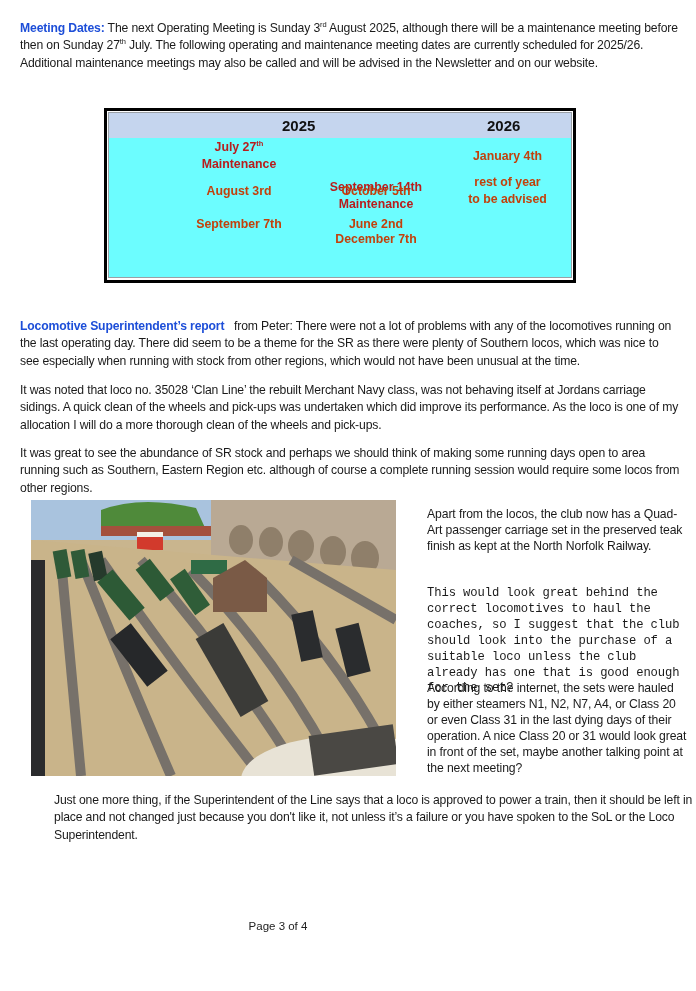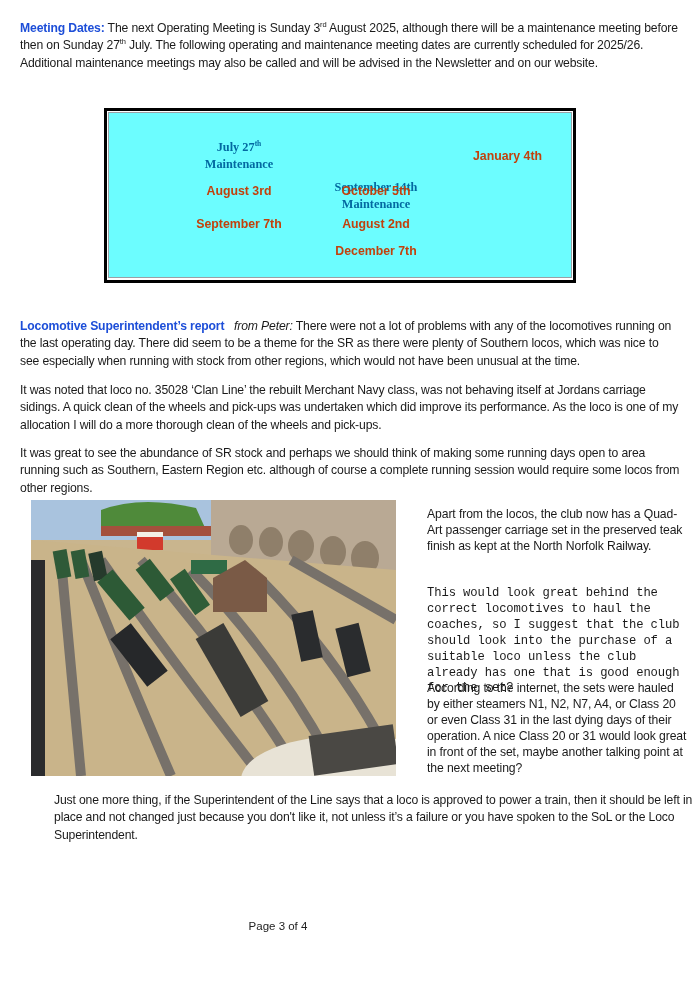--- a/index.html
+++ b/index.html
@@ -1,33 +1,33 @@
 <!DOCTYPE html>
 <html><head>
   <meta charset="utf-8">
   <style>
     html, body { margin: 0; padding: 0; background: #ffffff; }
     body { width: 696px; height: 991px; position: relative; overflow: hidden;
       font-family: "Liberation Sans", sans-serif; color: #1a1a1a; }
     .para { position: absolute; left: 20px; width: 660px; font-size: 12.2px; line-height: 17.4px; margin: 0; letter-spacing: -0.15px; }
     .heading { color: #1d4ed8; font-weight: bold; }
-    .from { font-style: italic; }
+    .from { }
     sup { font-size: 7.5px; line-height: 0; vertical-align: super; }
 
     
     .dates-box { position: absolute; left: 104px; top: 108px; width: 472px; height: 175px;
       border: 3px solid #000; box-sizing: border-box; background: #fff; }
     .dates-inner { position: absolute; left: 1px; top: 1px; right: 1px; bottom: 2px;
       border: 1px solid #9aa0a6; background: #6cfdff; }
     .dates-header { position: absolute; left: 0; top: 0; right: 0; height: 25px; background: #c5d5ee; }
     .yr { position: absolute; top: 4px; font-weight: bold; font-size: 15px; color: #111; }
     .yr-2025 { left: 173px; }
     .yr-2026 { left: 378px; }
     .cell { position: absolute; text-align: center; font-size: 12.3px; line-height: 17px; color: #c2410c; font-weight: bold; }
-    .cell.maint { color: #0369a1; font-weight: bold; font-family: Liberation Serif, serif; }
+    .cell.maint { color: #b91c1c; font-weight: bold; }
     .c1 { left: 62px; width: 136px; }
     .c2 { left: 198px; width: 138px; }
     .c3 { left: 336px; width: 125px; }
 
     
     .photo { position: absolute; left: 31px; top: 500px; width: 365px; height: 276px; overflow: hidden; background: #c9b58e; }
     .photo svg { display: block; }
 
     .side { position: absolute; left: 420px; width: 262px; font-size: 12.2px; line-height: 15.9px; margin: 7px; letter-spacing: -0.1px; }
 
@@ -35,37 +35,45 @@
   </style>
 </head>
 <body>
 
 <p class="para" style="top:20px;">
   <span class="heading">Meeting Dates:</span><span>  The next Operating Meeting is Sunday 3</span><sup>rd</sup><span> August 2025, although there will be a maintenance meeting before then on Sunday 27</span><sup>th</sup><span> July.  The following operating and maintenance meeting dates are currently scheduled for 2025/26.  Additional maintenance meetings may also be called and will be advised in the Newsletter and on our website.</span>
 </p>
 
 <div class="dates-box">
   <div class="dates-inner">
+    <div class="dates-header">
+      <span class="yr yr-2025">2025</span>
+      <span class="yr yr-2026">2026</span>
+    </div>
 
     <div class="cell maint c1" style="top:26px;">
       <span>July 27</span><sup>th</sup><br>
       <span>Maintenance</span>
     </div>
     <div class="cell c1" style="top:70px;text-align:center;">August 3rd</div>
     <div class="cell c1" style="top:103px;">September 7th</div>
 
     <div class="cell maint c2" style="top:26px;margin-top:40px;">
       <span>September 14th</span><br>
       <span>Maintenance</span>
     </div>
     <div class="cell c2" style="top:70px;">October 5th</div>
-    <div class="cell c2" style="top:103px;">August 2nd</div>
-    <div class="cell c2" style="top:130px;text-align:center;">December 7th</div>
+    <div class="cell c2" style="top:103px;">June 2nd</div>
+    <div class="cell c2" style="top:118px;text-align:center;">December 7th</div>
 
     <div class="cell c3" style="top:35px;">January 4th</div>
+    <div class="cell c3" style="top:61px;">
+      <span>rest of year</span><br>
+      <span>to be advised</span>
+    </div>
   </div>
 </div>
 
 <p class="para" style="top:318px;">
   <span class="heading">Locomotive Superintendent’s report</span>&nbsp;&nbsp;&nbsp;<span class="from">from Peter:</span><span>  There were not a lot of problems with any of the locomotives running on the last operating day.   There did seem to be a theme for the SR as there were plenty of Southern locos, which was nice to see especially when running with stock from other regions, which would not have been unusual at the time.</span>
 </p>
 
 <p class="para" style="top:382px;">It was noted that loco no. 35028 ‘Clan Line’ the rebuilt Merchant Navy class, was not behaving itself at Jordans carriage sidings.  A quick clean of the wheels and pick-ups was undertaken which did improve its performance.  As the loco is one of my allocation I will do a more thorough clean of the wheels and pick-ups.</p>
 
 <p class="para" style="top:445px;">It was great to see the abundance of SR stock and perhaps we should think of making some running days open to area running such as Southern, Eastern Region etc. although of course a complete running session would require some locos from other regions.</p>

